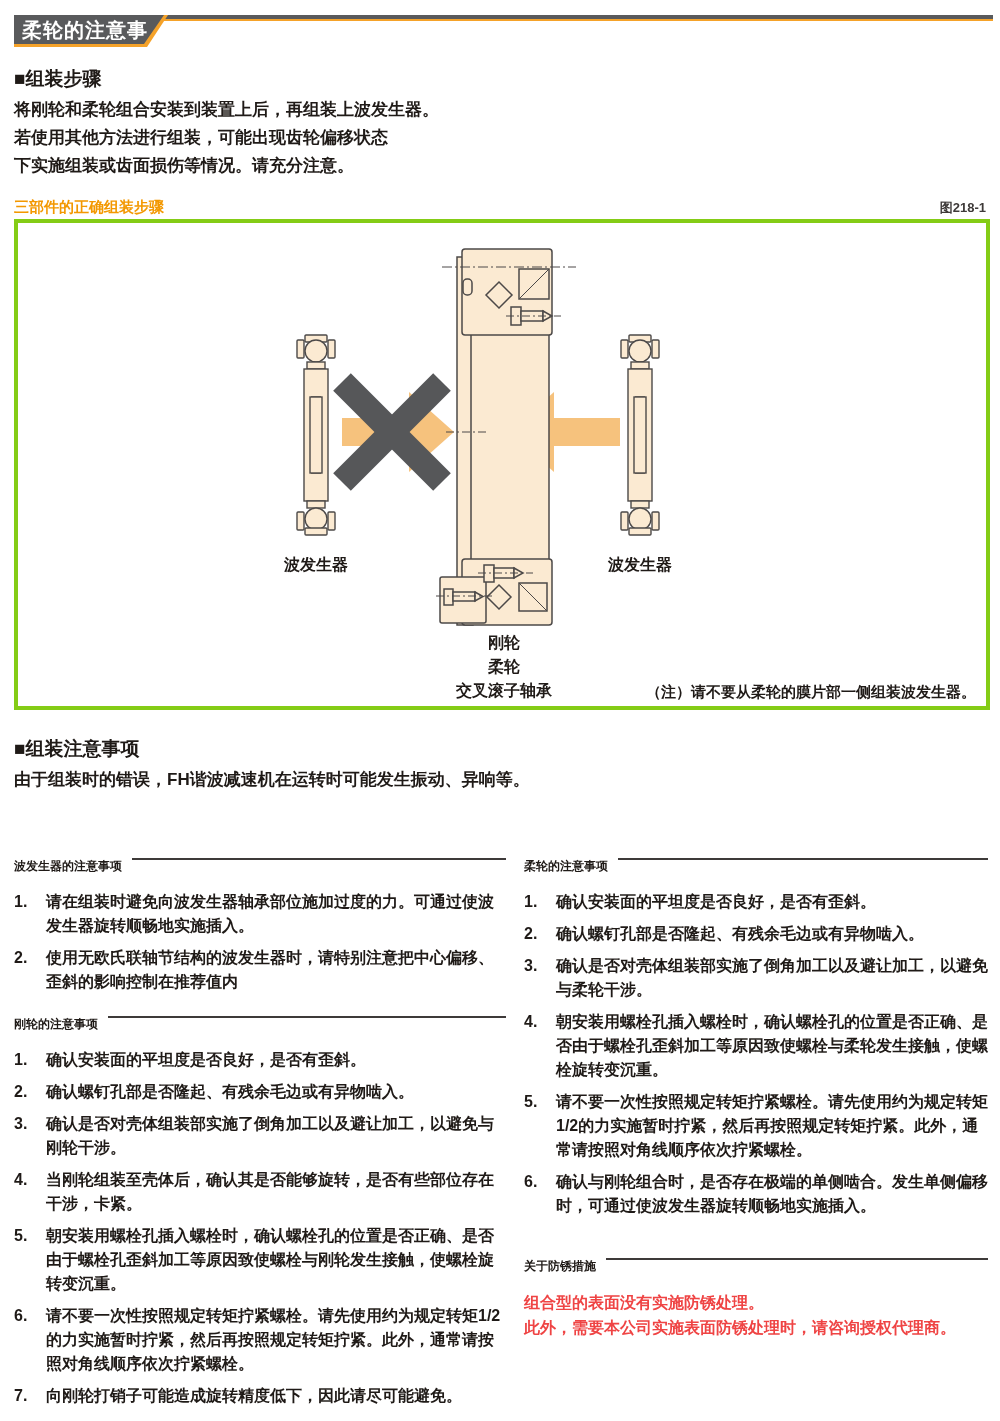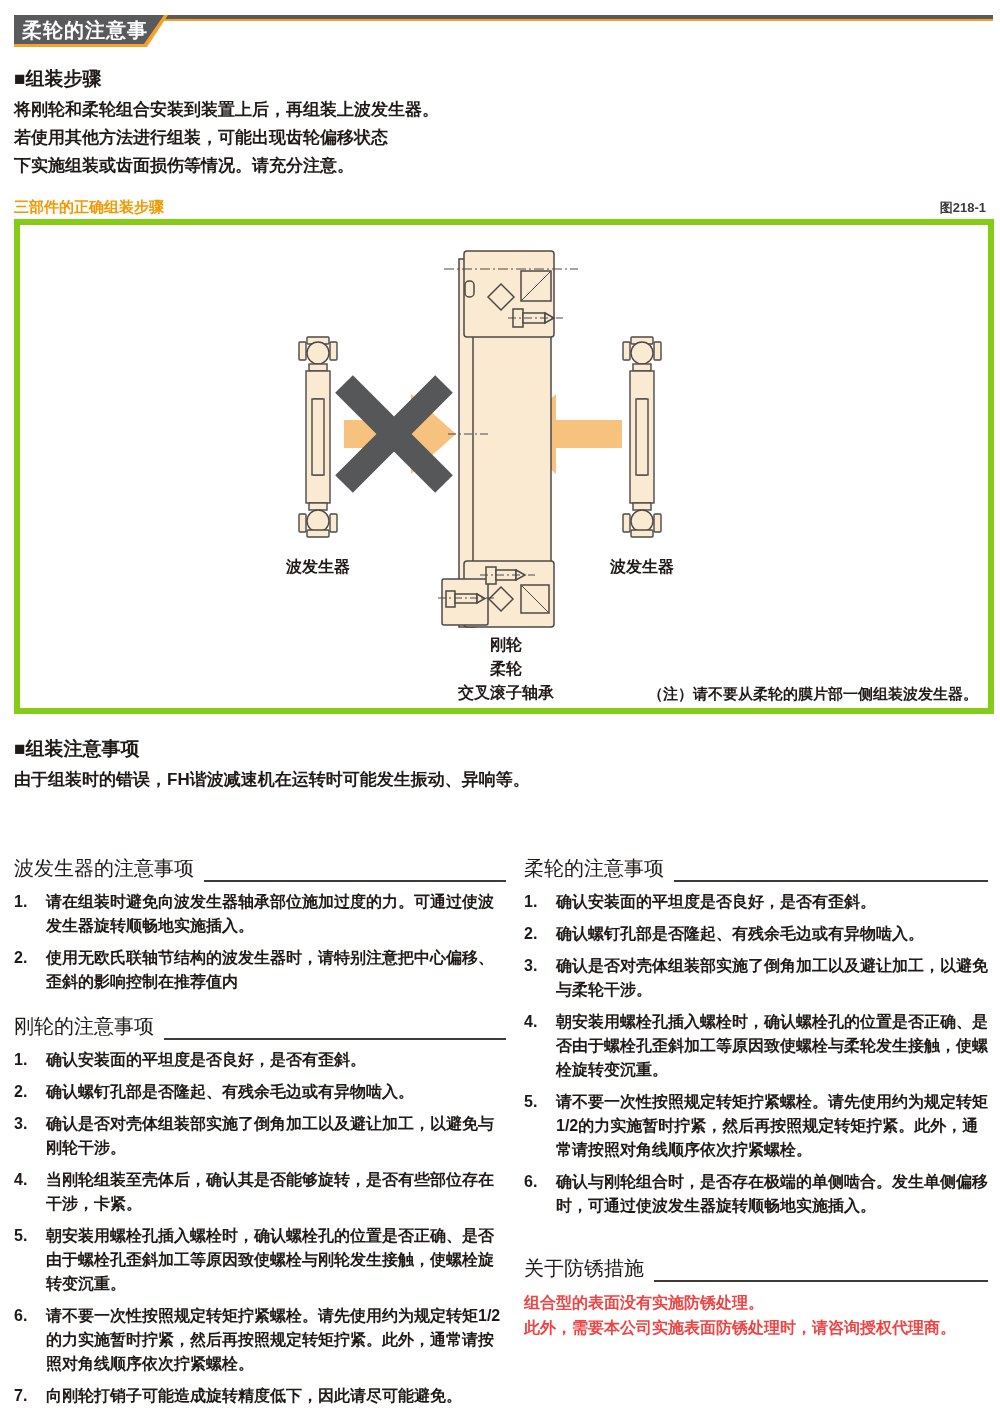--- a/index.html
+++ b/index.html
@@ -16,30 +16,30 @@
   .tab-label{position:absolute;left:22px;top:17px;width:130px;color:#fff;font-size:20px;font-weight:bold;letter-spacing:1px;}
 
   
   .h-square{position:absolute;left:14px;font-size:19px;font-weight:bold;color:#1f1a17;}
   .para{position:absolute;left:14px;font-size:17px;font-weight:600;line-height:28px;color:#1f1a17;}
 
   .fig-title{position:absolute;left:14px;top:198px;font-size:15px;font-weight:bold;color:#f39800;}
   .fig-no{position:absolute;right:14px;top:199px;font-size:13px;font-weight:600;color:#3e3a39;}
 
   
-  .fig-box{position:absolute;left:14px;top:219px;width:968px;height:483px;border:6px solid #84cc16;background:#fff;}
+  .fig-box{position:absolute;left:14px;top:219px;width:968px;height:483px;border:4px solid #84cc16;background:#fff;}
   .fig-box svg{position:absolute;left:0;top:0;}
   .fig-label{position:absolute;font-size:16px;font-weight:bold;color:#1f1a17;text-align:center;}
   .fig-note{position:absolute;right:10px;top:460px;font-size:15px;font-weight:bold;color:#1f1a17;}
 
   
   .col{position:absolute;top:858px;}
   .col-left{left:14px;width:492px;}
   .col-right{left:524px;width:464px;}
-  .sub-head{display:flex;align-items:flex-end;font-size:20px;font-weight:normal;color:#1f1a17;height:24px;margin-bottom:8px;}
+  .sub-head{display:flex;align-items:flex-start;font-size:12px;font-weight:bold;color:#1f1a17;height:24px;margin-bottom:8px;}
   .sub-head .rule{flex:1;height:2px;background:#3e3a39;margin-left:10px;}
   .gap-top{margin-top:22px;}
   .gap-top-lg{margin-top:40px;}
   .item{position:relative;padding-left:32px;font-size:16px;font-weight:600;line-height:24px;margin-bottom:8px;color:#1f1a17;}
   .item .num{position:absolute;left:0;top:0;}
   .plain-line{font-size:16px;font-weight:600;line-height:25px;color:#ef4444;}
 </style>
 </head>
 <body>
 

